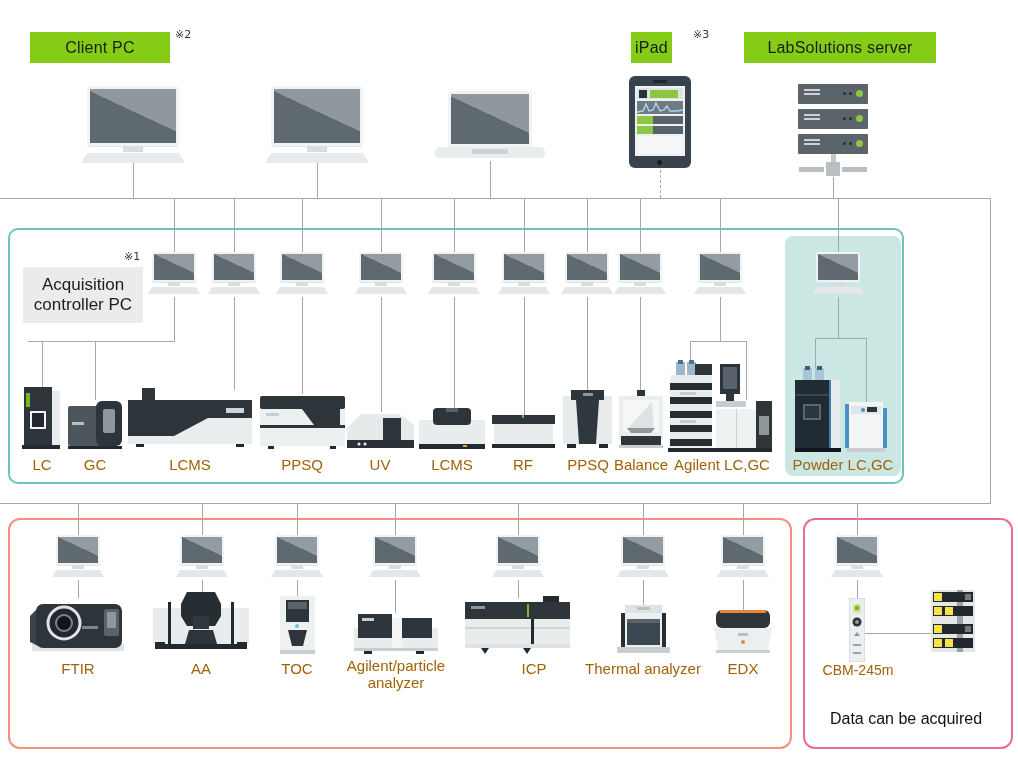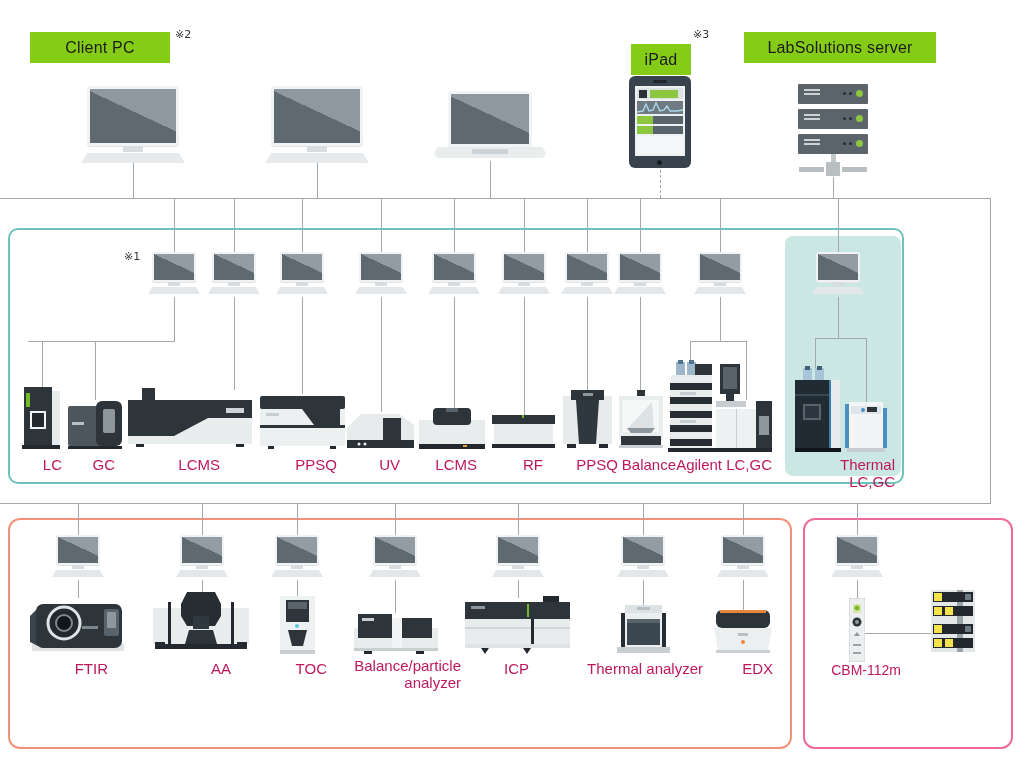--- a/index.html
+++ b/index.html
@@ -68,21 +68,21 @@
   .hub .sq{width:14px;height:14px;background:#b9bec1;margin:0 2px}
 
   
   .pc-s{position:absolute;display:flex;flex-direction:column;align-items:center;width:52px}
   .pc-s .m{width:44px;height:30px;background:#f0f2f3;border-radius:3px;padding:2px;box-sizing:border-box;box-shadow:0 1px 0 #e0e4e6}
   .pc-s .scr{height:100%;background:linear-gradient(205deg,#939ca2 0%,#939ca2 42%,#5f6970 42%)}
   .pc-s .st{width:12px;height:4px;background:#d7dcdf}
   .pc-s .kb{width:52px;height:7px;background:#e3e7e9;clip-path:polygon(8% 0,92% 0,100% 100%,0 100%);margin-top:1px}
 
   .inst{position:absolute;line-height:0}
-  .lbl{position:absolute;text-align:right;font-size:15px;color:#be185d;line-height:1.15}
+  .lbl{position:absolute;text-align:center;font-size:15px;color:#a16207;line-height:1.15}
   .acq-tag{position:absolute;background:#e9ebec;display:flex;align-items:center;justify-content:center;
            text-align:center;font-size:17px;color:#1c1c1c;line-height:1.2}
   .note-text{position:absolute;font-size:14.5px;color:#1d1d1d;line-height:1.3}
   .big-note{position:absolute;font-size:16px;color:#111;text-align:center}
 </style>
 </head>
 <body>
 
 <div id="canvas">
 
@@ -148,21 +148,21 @@
   <div class="vl" style="left:518px;top:580px;height:18px"></div>
   <div class="vl" style="left:643px;top:580px;height:27px"></div>
   <div class="vl" style="left:743px;top:580px;height:30px"></div>
   <div class="vl" style="left:857px;top:580px;height:20px"></div>
   <div class="hl" style="left:865px;top:633px;width:66px"></div>
 
   <div class="tag" style="left:30px;top:32px;width:140px;height:31px">
     <span>Client PC</span>
   </div>
   <div class="note-mark" style="left:175px;top:28px">※2</div>
-  <div class="tag" style="left:631px;top:44px;width:60px;height:31px">
+  <div class="tag" style="left:631px;top:32px;width:41px;height:31px">
     <span>iPad</span>
   </div>
   <div class="note-mark" style="left:693px;top:28px">※3</div>
   <div class="tag" style="left:744px;top:32px;width:192px;height:31px">
     <span>LabSolutions server</span>
   </div>
 
   <div class="pc-l" style="left:81px;top:86px">
     <div class="m">
         <div class="scr"></div>
@@ -233,20 +233,23 @@
   <div class="hub" style="left:798px;top:154px">
     <div class="stub"></div>
     <div class="row">
         <div class="bar"></div>
         <div class="sq"></div>
         <div class="bar"></div>
       </div>
   </div>
 
   <div class="note-mark" style="left:124px;top:250px">※1</div>
+  <div class="acq-tag" style="left:23px;top:267px;width:120px;height:56px">
+    <span>Acquisition controller PC</span>
+  </div>
 
   <div class="pc-s" style="left:148px;top:252px">
       <div class="m">
         <div class="scr"></div>
       </div>
       <div class="st"></div>
       <div class="kb"></div>
     </div>
   <div class="pc-s" style="left:208px;top:252px">
       <div class="m">
@@ -463,21 +466,21 @@
   <div class="lbl" style="left:22px;top:456px;width:40px">LC</div>
   <div class="lbl" style="left:75px;top:456px;width:40px">GC</div>
   <div class="lbl" style="left:160px;top:456px;width:60px">LCMS</div>
   <div class="lbl" style="left:267px;top:456px;width:70px">PPSQ</div>
   <div class="lbl" style="left:360px;top:456px;width:40px">UV</div>
   <div class="lbl" style="left:427px;top:456px;width:50px">LCMS</div>
   <div class="lbl" style="left:503px;top:456px;width:40px">RF</div>
   <div class="lbl" style="left:558px;top:456px;width:60px">PPSQ</div>
   <div class="lbl" style="left:606px;top:456px;width:70px">Balance</div>
   <div class="lbl" style="left:672px;top:456px;width:100px">Agilent LC,GC</div>
-  <div class="lbl" style="left:791px;top:456px;width:104px">Thermal LC,GC</div>
+  <div class="lbl" style="left:791px;top:456px;width:104px">Powder LC,GC</div>
 
   <div class="pc-s" style="left:52px;top:535px">
       <div class="m">
         <div class="scr"></div>
       </div>
       <div class="st"></div>
       <div class="kb"></div>
     </div>
   <div class="pc-s" style="left:176px;top:535px">
       <div class="m">
@@ -639,20 +642,21 @@
         <rect x="14" y="49" width="8" height="8" fill="#f5e34b"></rect>
         <rect x="3" y="49" width="8" height="8" fill="#f5e34b"></rect>
         <rect x="34" y="4" width="6" height="6" fill="#6e7881"></rect>
         <rect x="34" y="36" width="6" height="6" fill="#6e7881"></rect>
       </svg>
   </div>
 
   <div class="lbl" style="left:48px;top:660px;width:60px">FTIR</div>
   <div class="lbl" style="left:171px;top:660px;width:60px">AA</div>
   <div class="lbl" style="left:267px;top:660px;width:60px">TOC</div>
-  <div class="lbl" style="left:331px;top:657px;width:130px">Balance/particle analyzer</div>
-  <div class="lbl" style="left:469px;top:660px;width:60px">ICP</div>
+  <div class="lbl" style="left:331px;top:657px;width:130px">Agilent/particle analyzer</div>
+  <div class="lbl" style="left:504px;top:660px;width:60px">ICP</div>
   <div class="lbl" style="left:583px;top:660px;width:120px">Thermal analyzer</div>
   <div class="lbl" style="left:713px;top:660px;width:60px">EDX</div>
-  <div class="lbl" style="left:815px;top:662px;width:86px;font-size:14px">CBM-112m</div>
-
+  <div class="lbl" style="left:815px;top:662px;width:86px;font-size:14px">CBM-245m</div>
+
+  <div class="big-note" style="left:813px;top:710px;width:186px">Data can be acquired</div>
 
 </div>
 
 </body></html>

